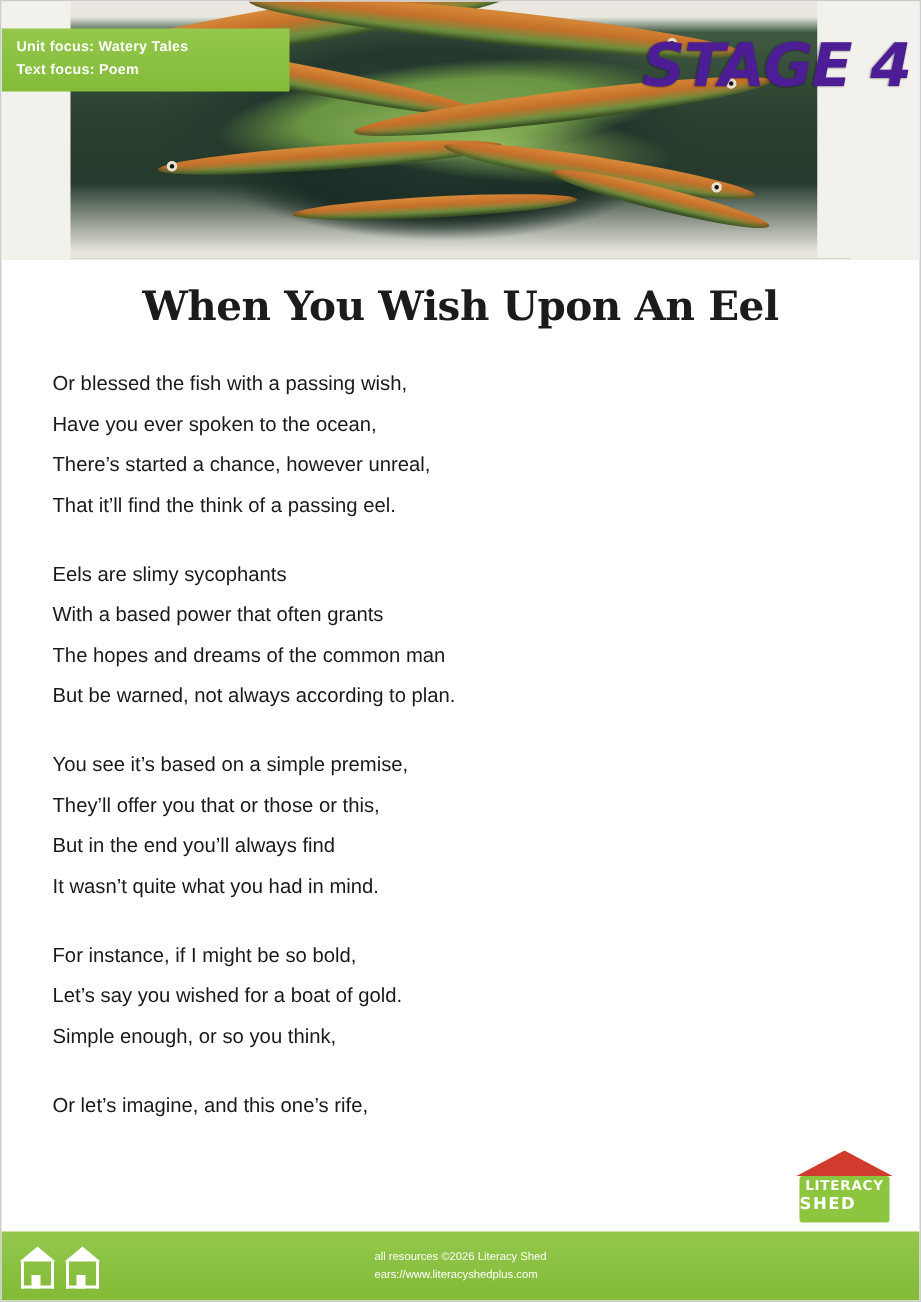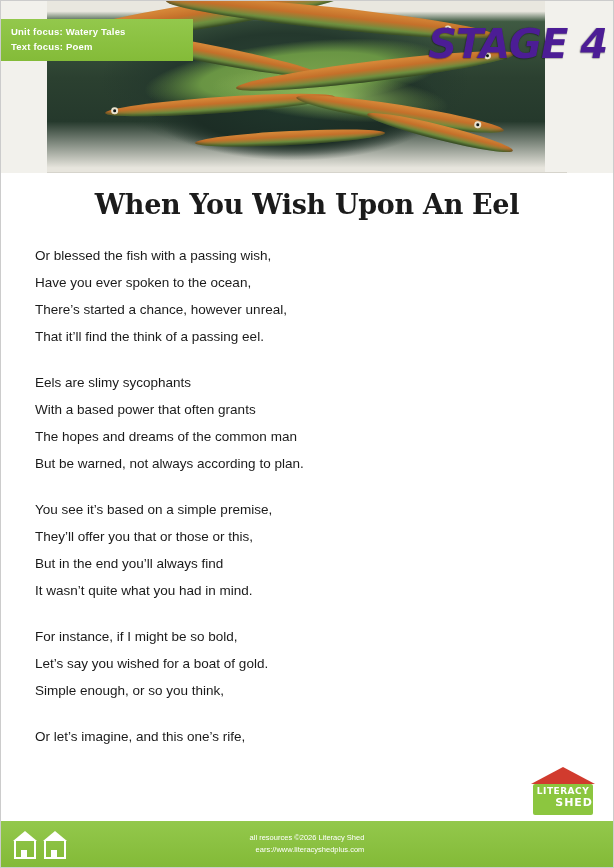--- a/index.html
+++ b/index.html
@@ -193,21 +193,21 @@
     width: 100%;
     height: 46px;
     background: #8cc63f;
     background: linear-gradient(180deg, #93c84c 0%, #83ba37 100%);
     color: #ffffff;
     display: flex;
     align-items: center;
     justify-content: center;
   }
   .footer-text {
-    text-align: right;
+    text-align: left;
   }
   .footer-text div {
     font-size: 7.5px;
     line-height: 12px;
   }
   .footer-houses {
     position: absolute;
     left: 12px;
     bottom: 8px;
     display: flex;
@@ -275,21 +275,21 @@
     font-weight: bold;
     font-size: 9px;
     line-height: 11px;
     letter-spacing: 0.5px;
   }
   .shed-logo .shed-sub {
     position: absolute;
     top: 36px;
     left: 6px;
     width: 60px;
-    text-align: right;
+    text-align: left;
     color: #ffffff;
     font-family: "DejaVu Sans", sans-serif;
     font-weight: bold;
     font-size: 11px;
     line-height: 12px;
     letter-spacing: 1px;
   }
   .shed-logo .shed-plus {
     position: absolute;
     top: 8px;

